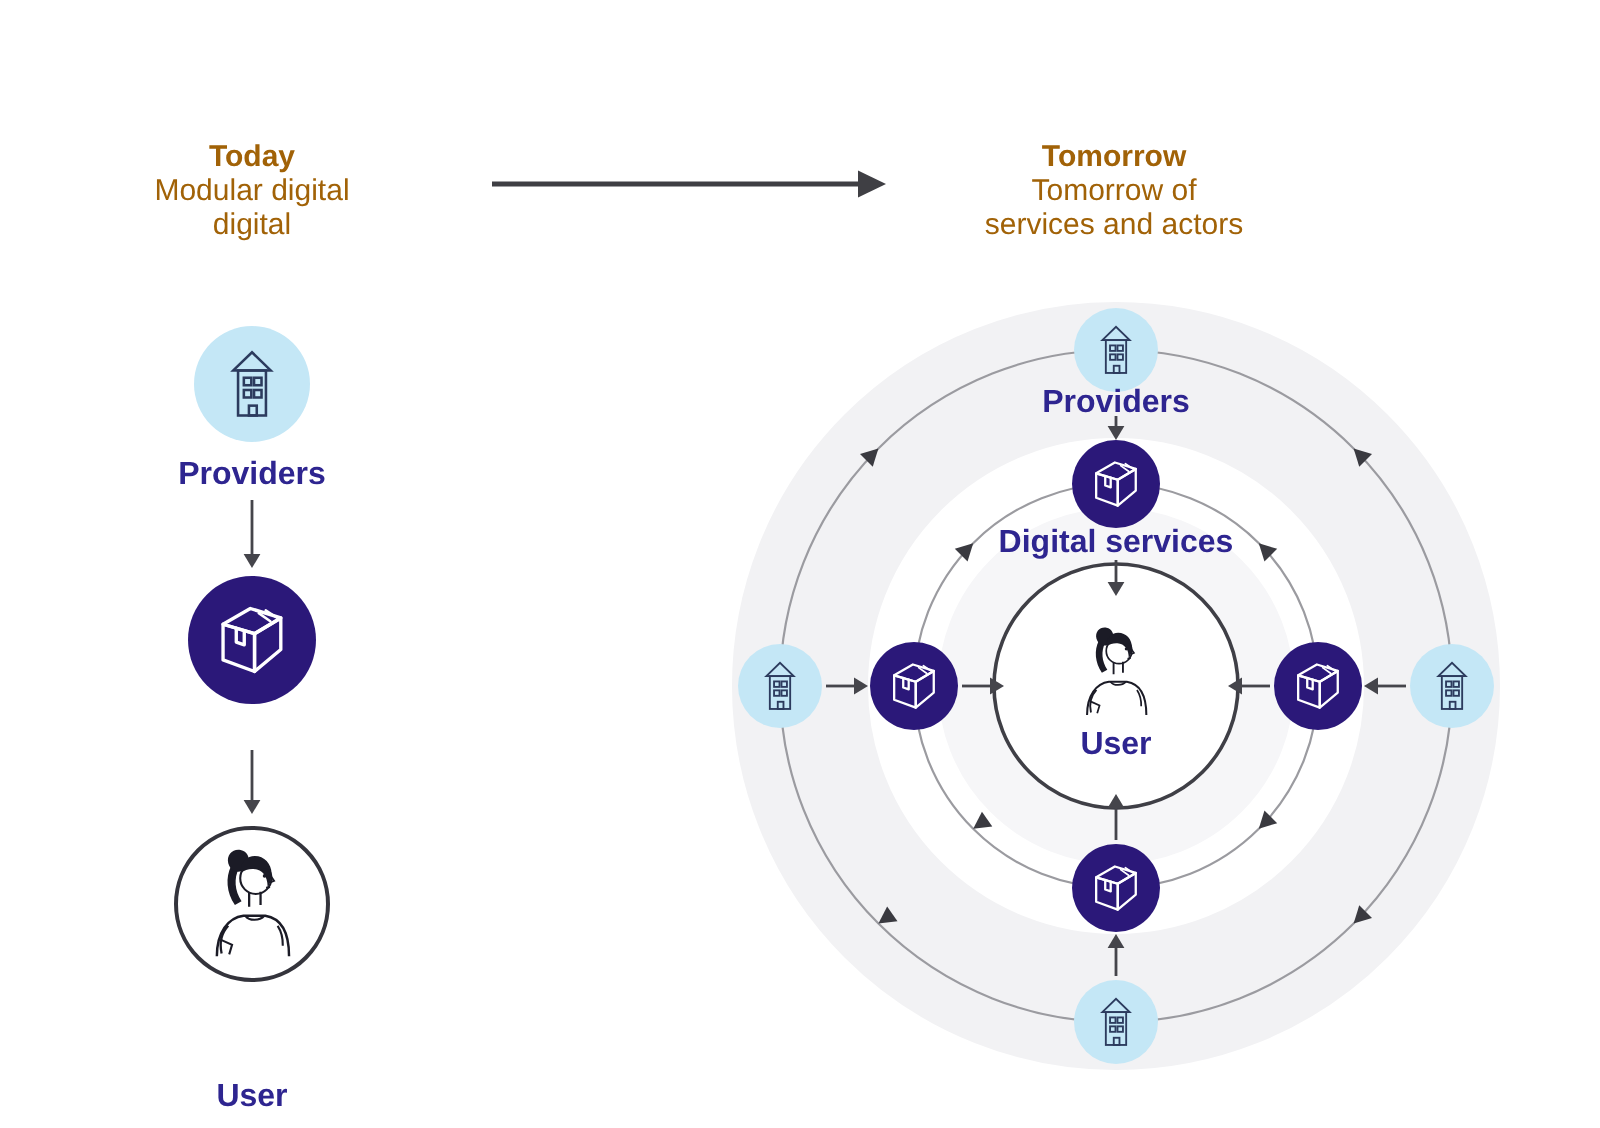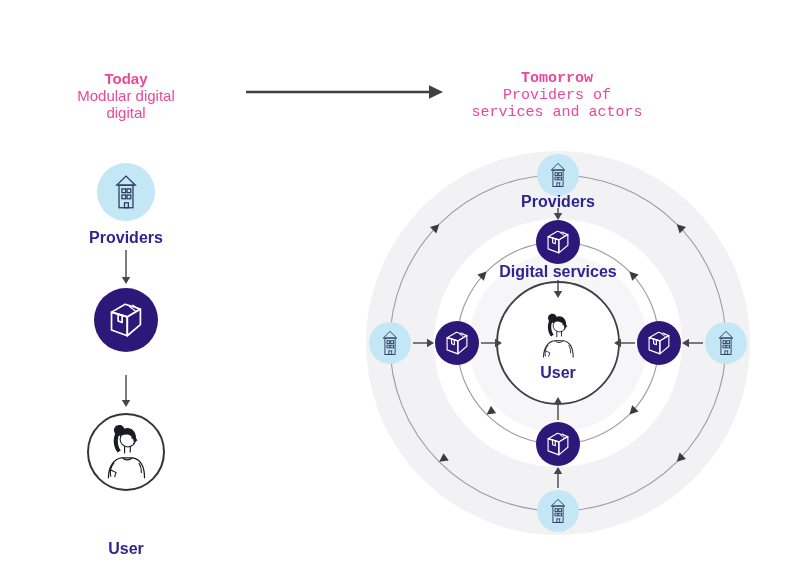--- a/index.html
+++ b/index.html
@@ -3,21 +3,21 @@
 <meta charset="utf-8">
 <style>
   html,body{margin:0;padding:0;background:#ffffff;}
   .canvas{
     position:relative;width:800px;height:564px;background:#ffffff;
     font-family:"Liberation Sans",sans-serif;overflow:hidden;
   }
   .layer{position:absolute;left:0;top:0;}
   .title{
     position:absolute;top:70px;width:220px;transform:translateX(-50%);
-    text-align:center;font-size:15px;line-height:17px;color:#ec4899;
+    text-align:center;font-size:15px;line-height:17px;color:#a16207;
   }
   .title .tb{font-weight:700;}
   .nlabel{
     position:absolute;width:180px;transform:translateX(-50%);
     text-align:center;font-size:16px;line-height:13px;font-weight:700;color:#2e2590;
   }
 </style>
 </head>
 <body>
 
@@ -151,23 +151,23 @@
       <path d="M429 85.2 L443 92 L429 98.8 Z" fill="#3f3f44"></path>
     </g>
   </svg>
 
   <div class="title" style="left:126px;">
     <div class="tb">Today</div>
     <div>Modular digital</div>
     <div>digital</div>
   </div>
 
-  <div class="title" style="left:557px;font-family:Liberation Mono, monospace;">
+  <div class="title" style="left:557px;">
     <div class="tb">Tomorrow</div>
-    <div>Providers of</div>
+    <div>Tomorrow of</div>
     <div>services and actors</div>
   </div>
 
   <div class="nlabel" style="left:126px;top:231px;">Providers</div>
   <div class="nlabel" style="left:126px;top:494px;margin-top:48px;">User</div>
 
   <div class="nlabel" style="left:558px;top:195px;">Providers</div>
   <div class="nlabel" style="left:558px;top:265px;">Digital services</div>
   <div class="nlabel" style="left:558px;top:366px;">User</div>
 

